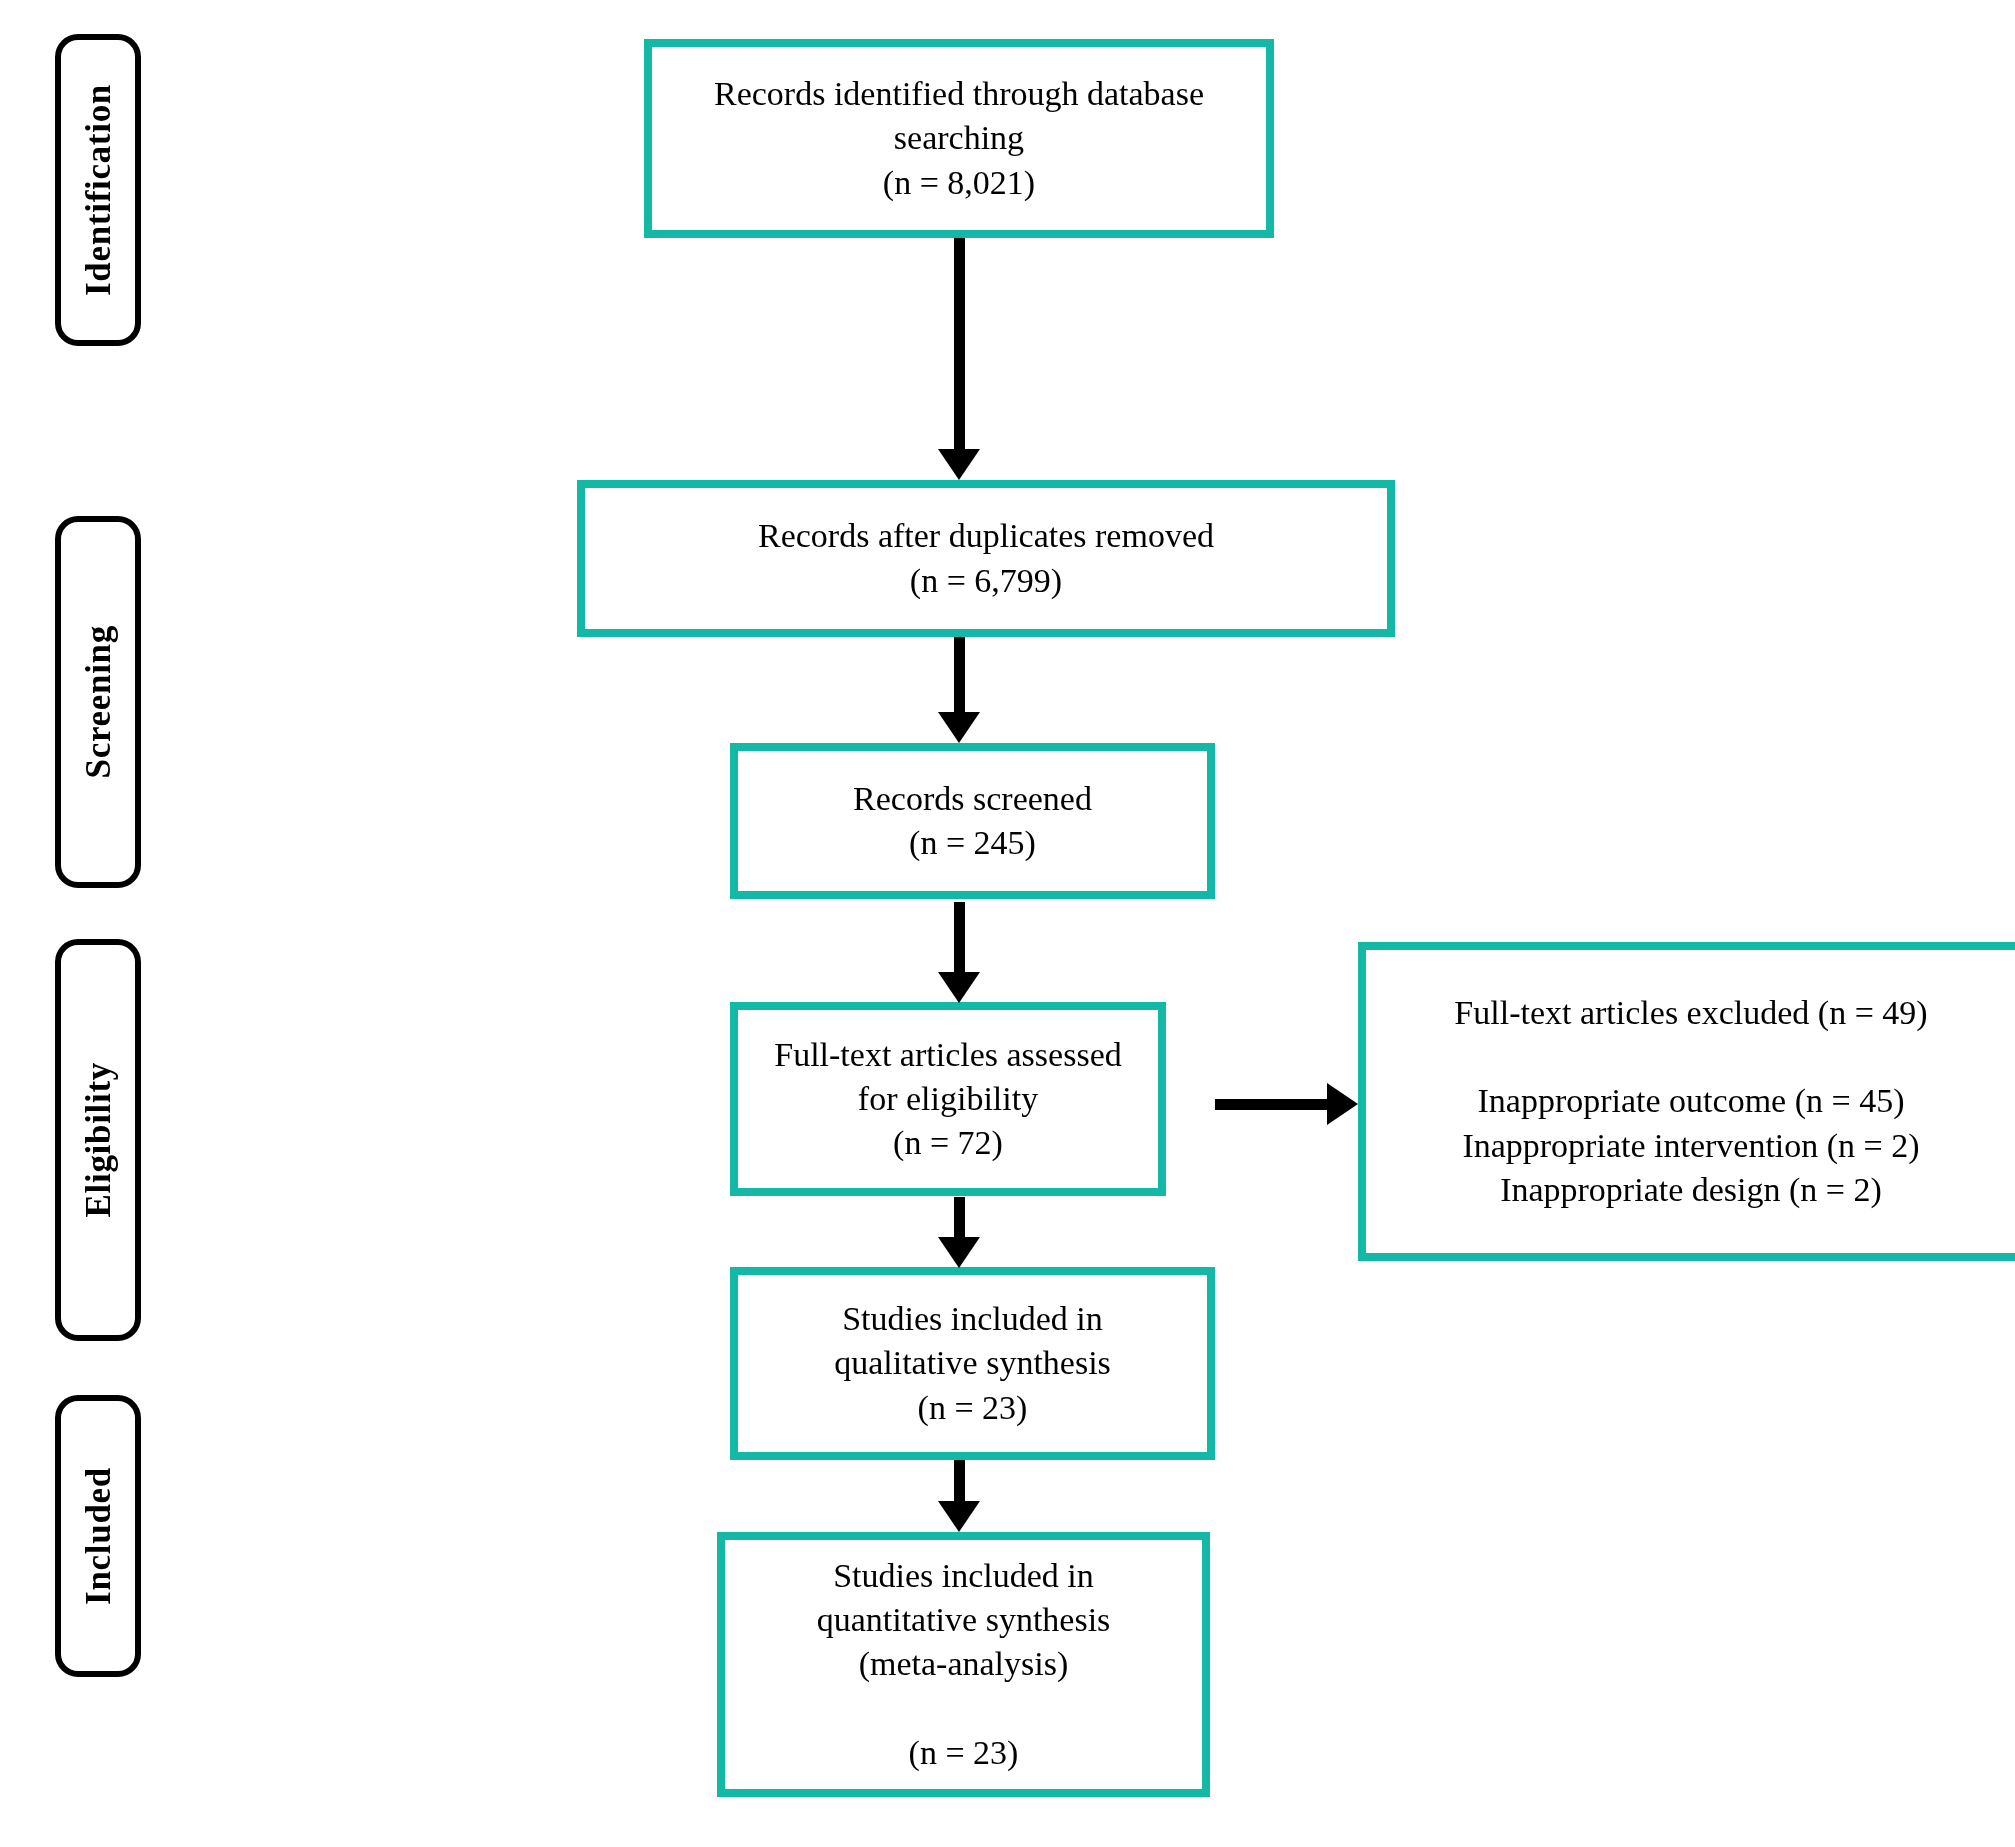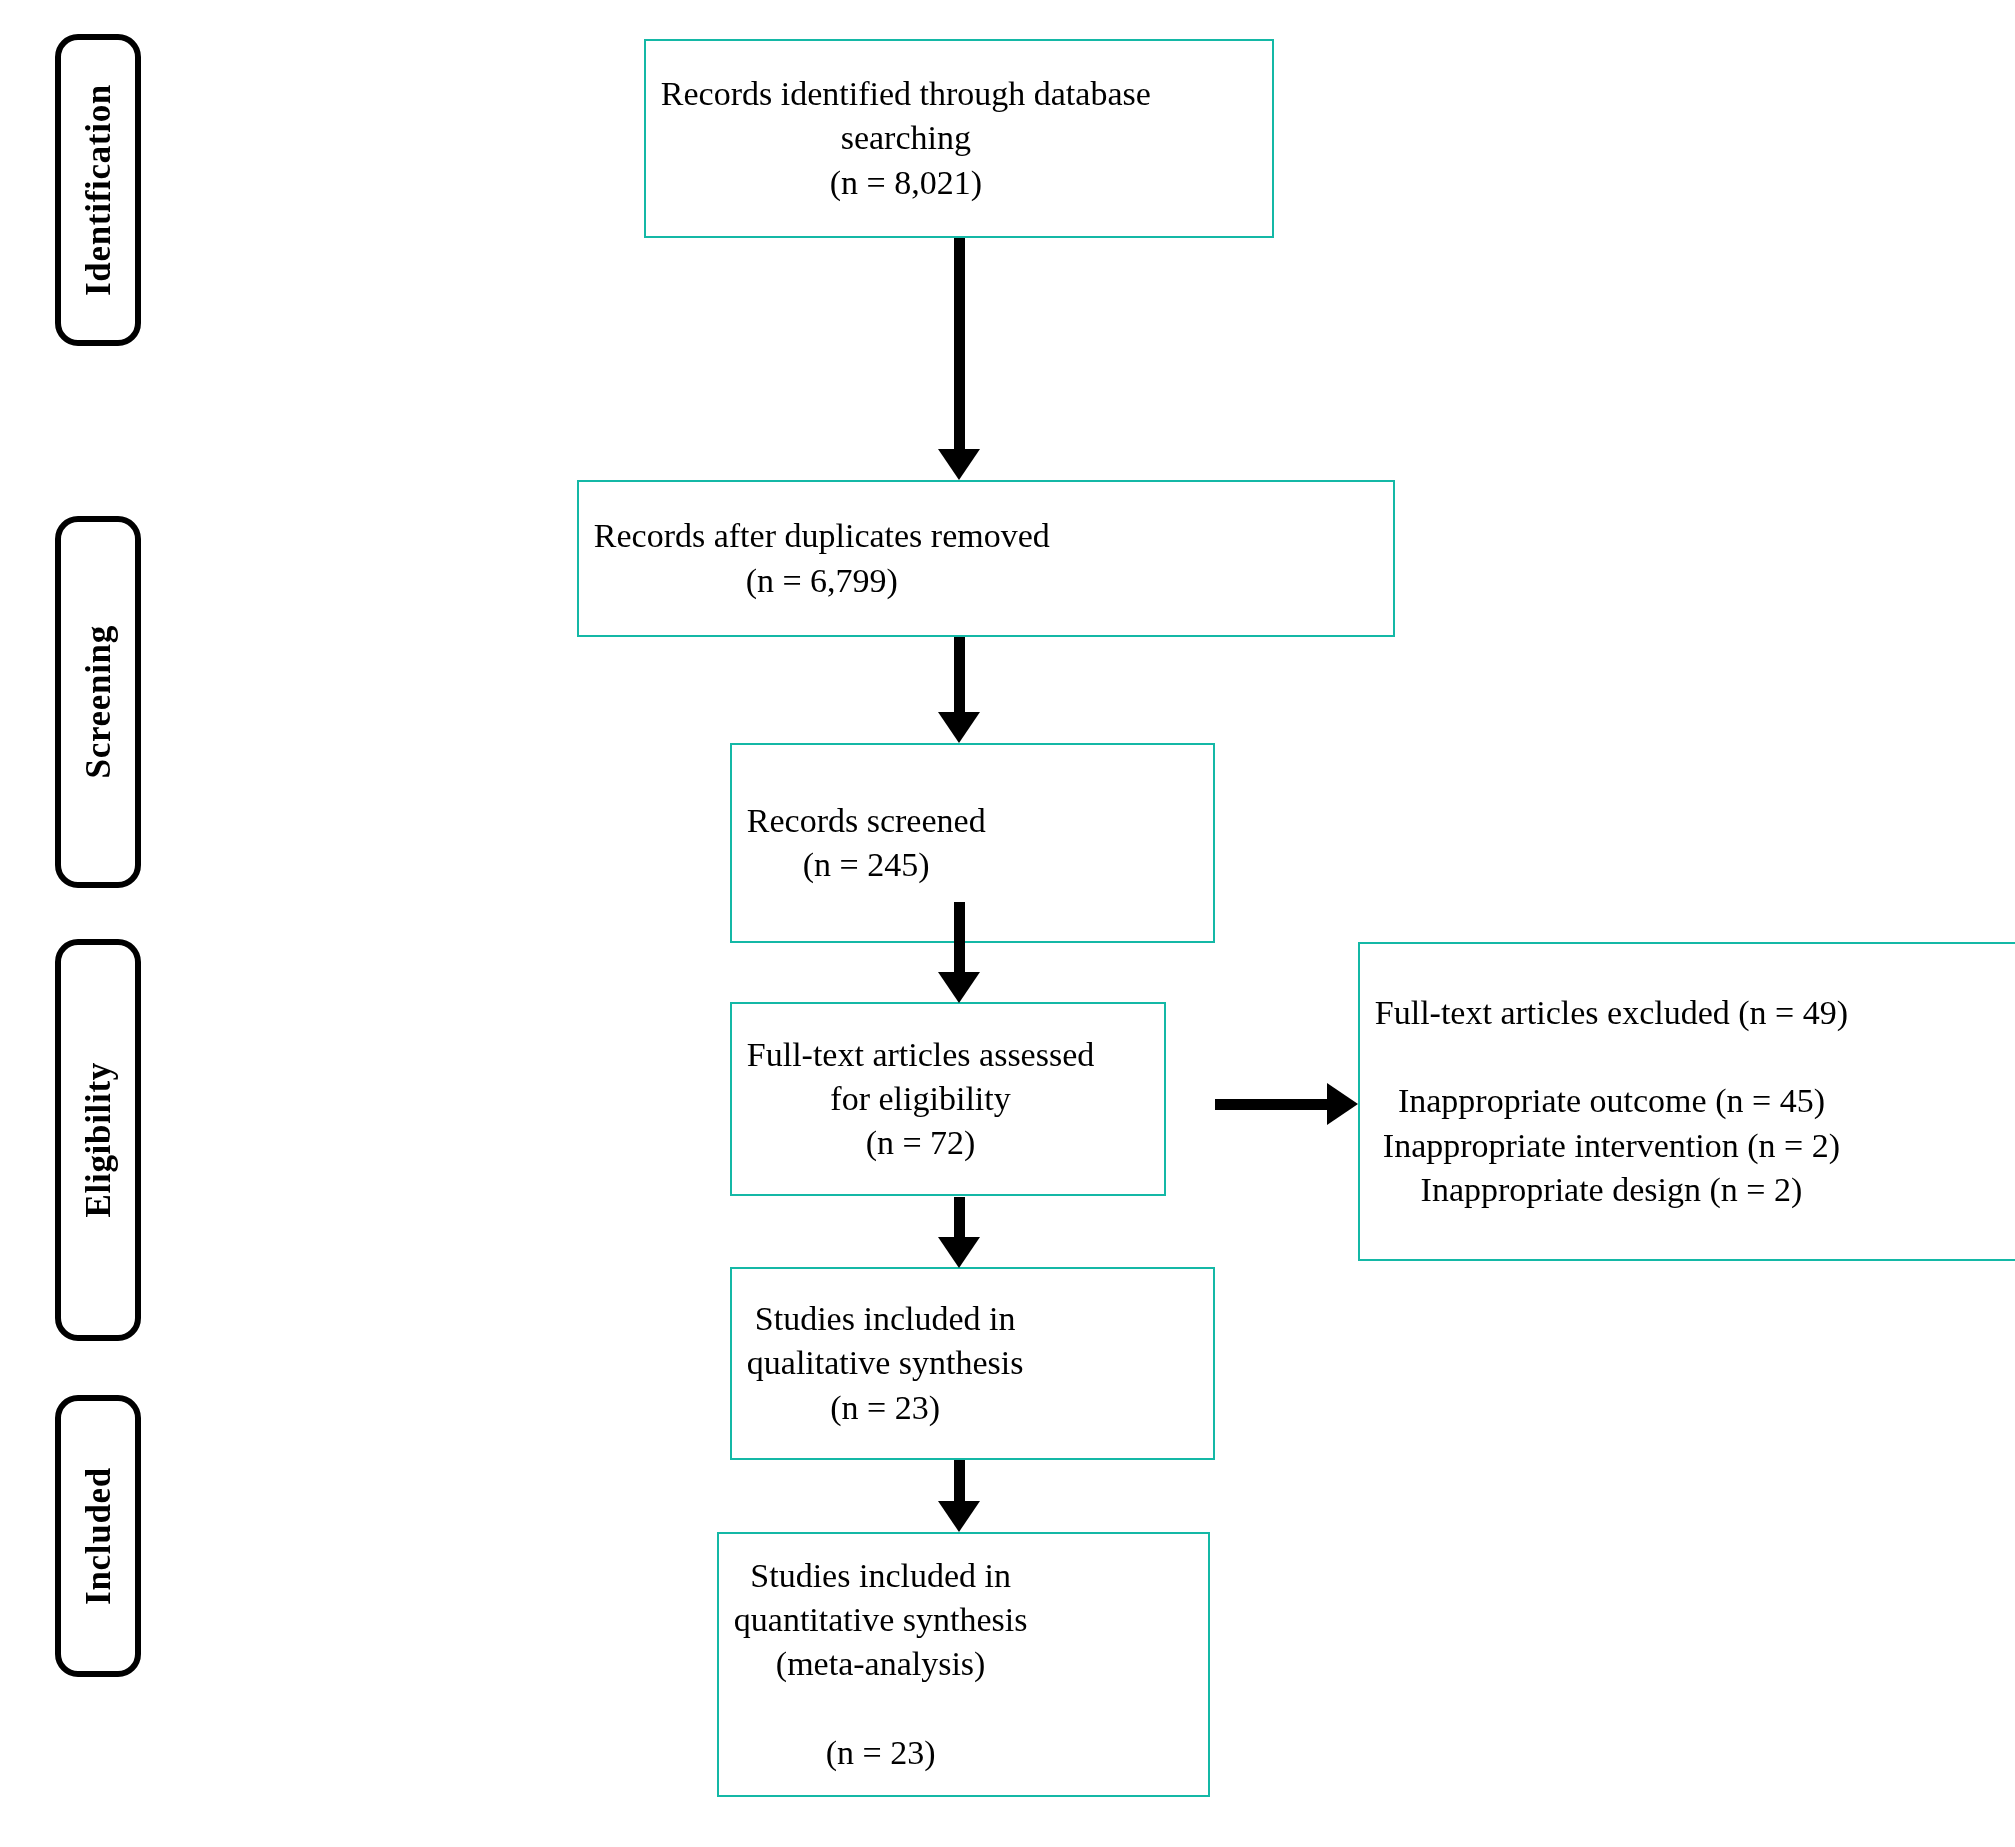--- a/index.html
+++ b/index.html
@@ -34,25 +34,26 @@
     font-weight: bold;
     font-size: 35px;
     letter-spacing: 0.7px;
     white-space: nowrap;
     line-height: 1;
   }
 
   
   .flow-box {
     position: absolute;
-    border: 2px solid #14b8a6;
+    border: 8px solid #14b8a6;
     background: #ffffff;
     box-sizing: border-box;
     display: flex;
     align-items: center;
+    justify-content: center;
     text-align: center;
   }
   .flow-box .box-text {
     font-size: 34px;
     line-height: 1.30;
     padding: 0 14.8px;
     white-space: pre-line;
   }
   .flow-box.align-left .box-text {
     text-align: center;
@@ -131,21 +132,21 @@
     <span class="box-text">Records identified through database
 searching
 (n = 8,021)</span>
   </div>
 
   <div class="flow-box" style="left:577px; top:480px; width:818px; height:157px;">
     <span class="box-text">Records after duplicates removed
 (n = 6,799)</span>
   </div>
 
-  <div class="flow-box" style="left:730px; top:743px; width:485px; height:200px;">
+  <div class="flow-box" style="left:730px; top:743px; width:485px; height:156px;">
     <span class="box-text">Records screened
 (n = 245)</span>
   </div>
 
   <div class="flow-box" style="left:730px; top:1002px; width:436px; height:194px;">
     <span class="box-text">Full-text articles assessed
 for eligibility
 (n = 72)</span>
   </div>
 

